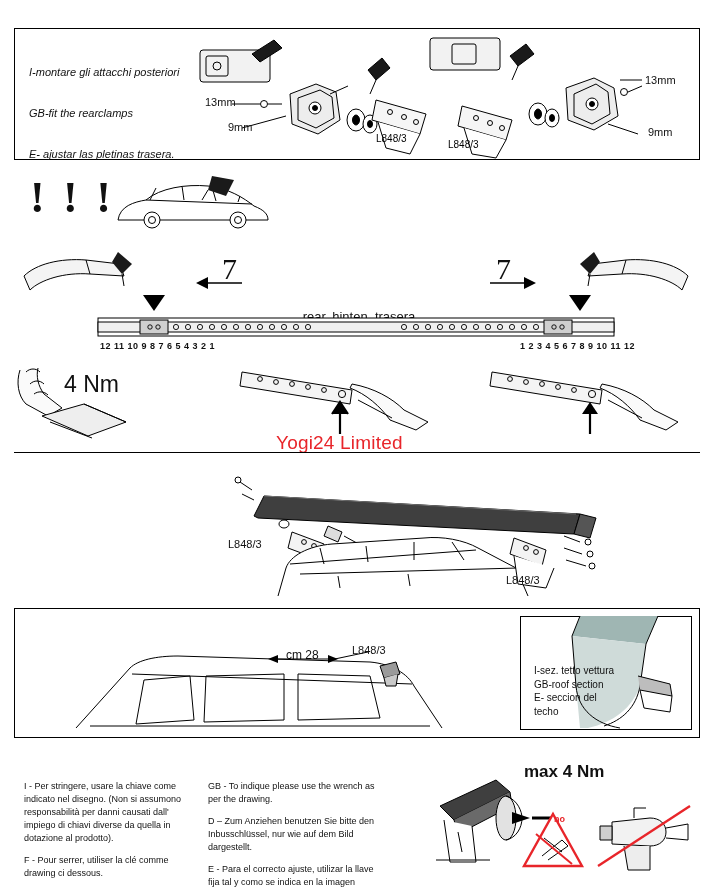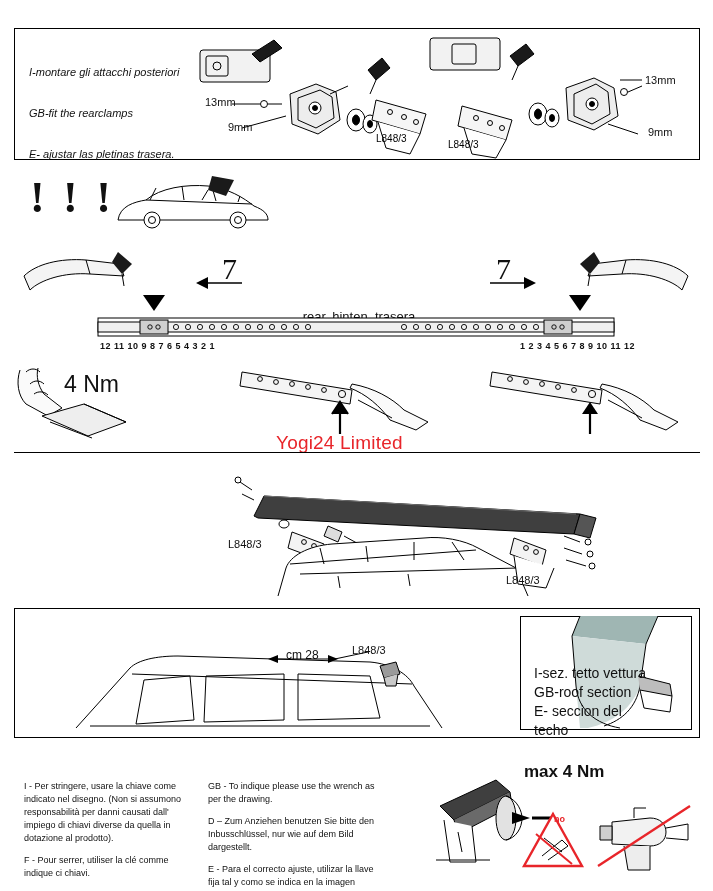--- a/index.html
+++ b/index.html
@@ -25,21 +25,21 @@
   .justify{text-align:justify;}
   .nums{font-size:9px;font-weight:bold;letter-spacing:.5px;}
   .excl{font-size:44px;font-weight:bold;line-height:1;font-family:"Liberation Serif", serif;}
   .legend{font-size:9px;line-height:1.45;}
   .seven{font-family:"Liberation Serif", serif;font-size:30px;}
   .maxnm{font-size:17px;font-weight:bold;}
   .nm4{font-size:23px;}
   .cm28{font-size:12px;}
   .mm{font-size:11px;}
   .lab{font-size:11px;}
-  .roof{font-size:14px;line-height:1.35;}
+  .roof{font-size:10px;line-height:1.35;}
   .noword{font-size:9px;color:#e8252a;font-weight:bold;}
 </style>
 </head>
 <body>
 
 <div class="page">
 
   <div class="abs box" style="left:14px;top:28px;width:686px;height:132px;"></div>
 
   <div class="abs txt" style="left:29px;top:38px;font-style:italic;">
@@ -366,21 +366,21 @@
   </div>
 
   <div class="abs legend justify" style="left:24px;top:780px;width:175px;">
     <div>I - Per stringere, usare la chiave come</div>
     <div>indicato nel disegno. (Non si assumono</div>
     <div>responsabilità per danni causati dall'</div>
     <div>impiego di chiavi diverse da quella in</div>
     <div>dotazione al prodotto).</div>
     <div style="height:9px;"></div>
     <div>F - Pour serrer, utiliser la clé comme</div>
-    <div>indique ci chiavi.</div>
+    <div>drawing ci dessous.</div>
   </div>
 
   <div class="abs legend" style="left:208px;top:780px;width:180px;">
     <div>GB - To indique please use the wrench as</div>
     <div>per the drawing.</div>
     <div style="height:9px;"></div>
     <div>D – Zum Anziehen benutzen Sie bitte den</div>
     <div>Inbusschlüssel, nur wie auf dem Bild</div>
     <div>dargestellt.</div>
     <div style="height:9px;"></div>

